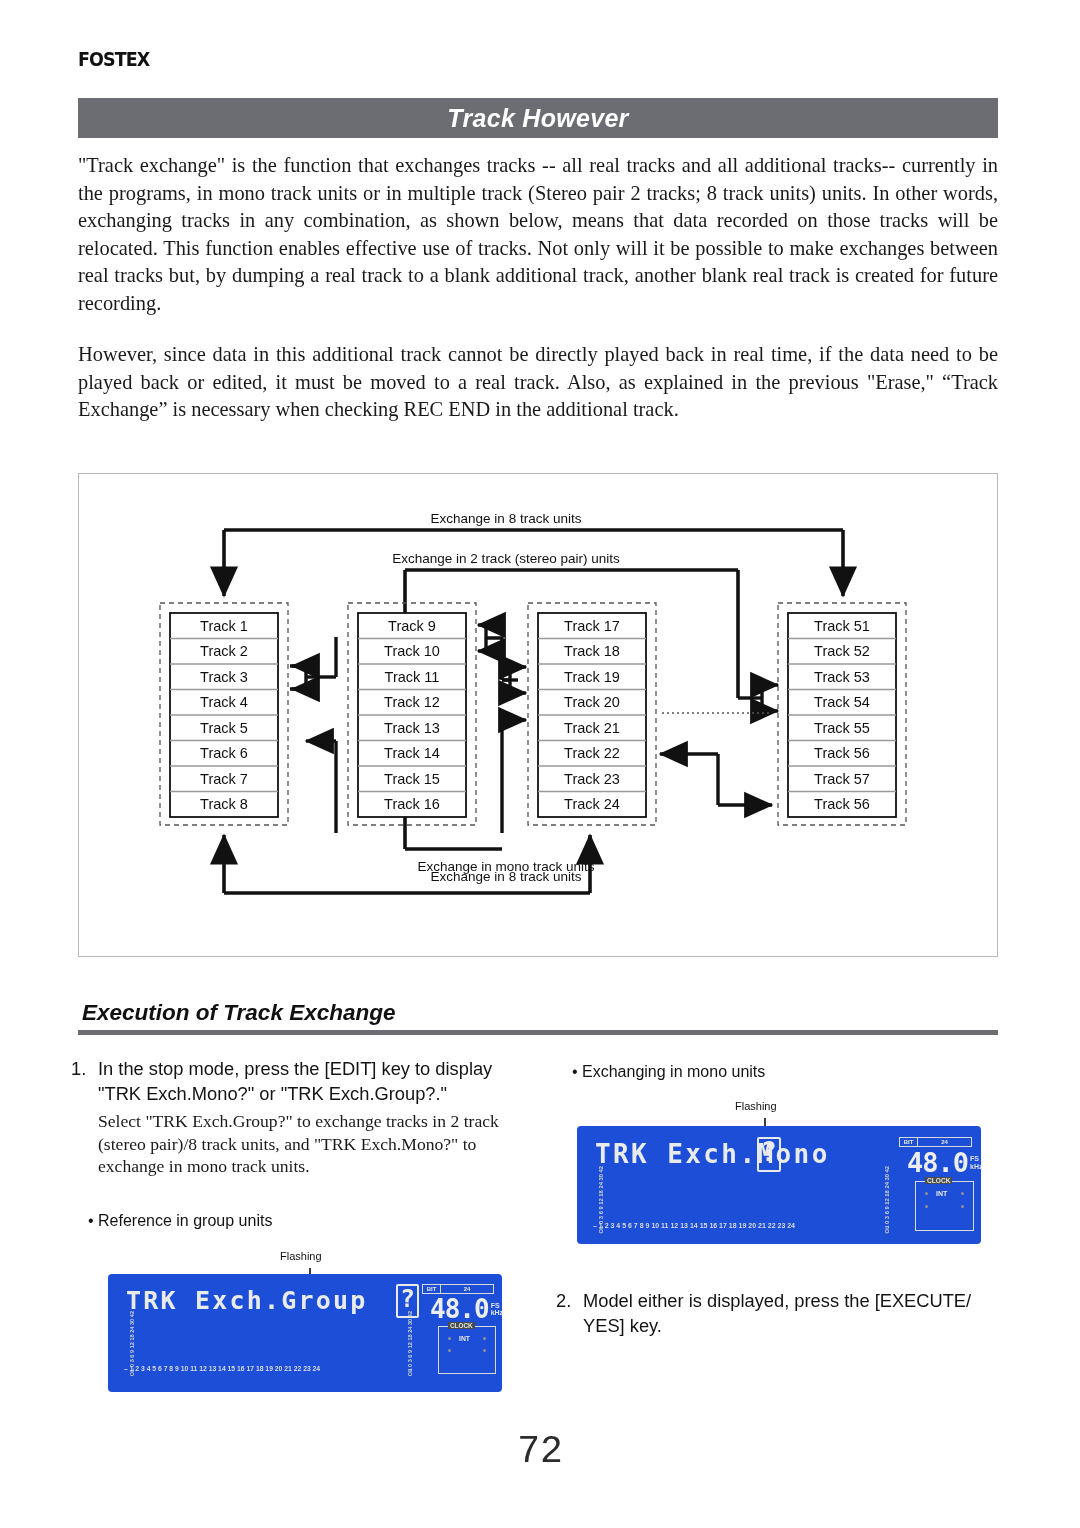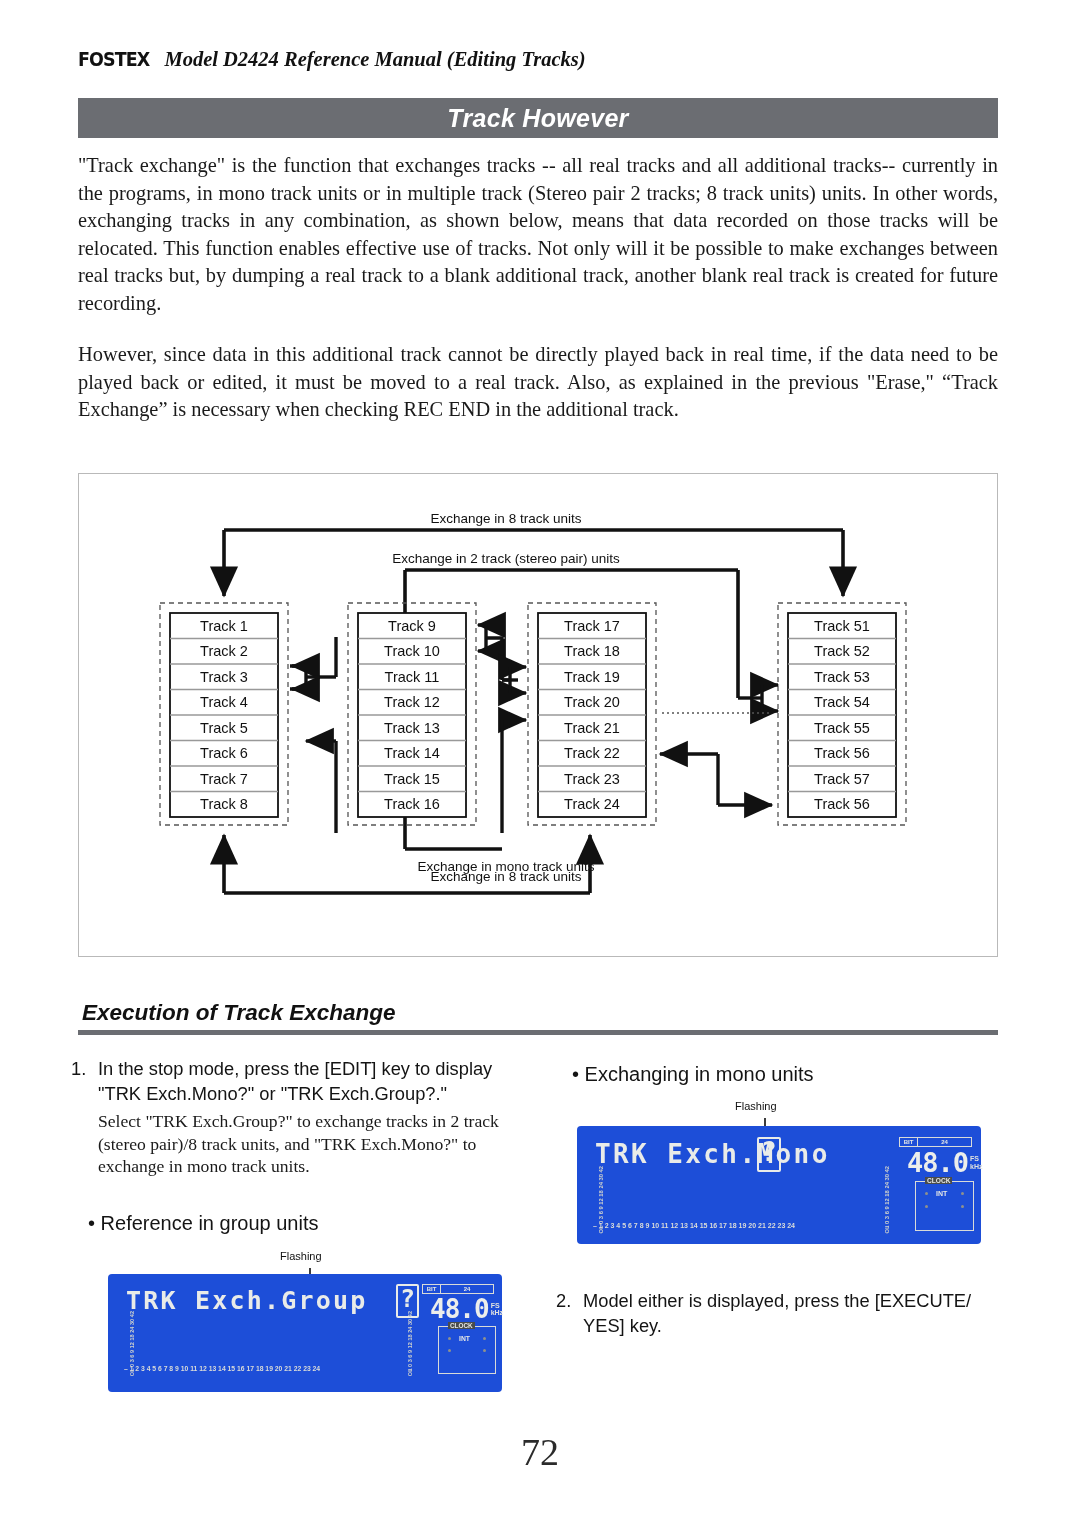--- a/index.html
+++ b/index.html
@@ -25,49 +25,48 @@
   .sec-h{position:absolute;left:82px;top:1000px;font-family:"Liberation Sans", sans-serif;font-style:italic;font-weight:bold;font-size:22.5px;color:#111;}
   .sec-rule{position:absolute;left:78px;top:1030px;width:920px;height:5px;background:#6b6d72;}
   
   .step{position:absolute;}
   .step-lead{font-family:"Liberation Sans", sans-serif;font-size:18.3px;line-height:25px;color:#141414;}
   .step-body{font-family:"Liberation Serif", serif;font-size:17.6px;line-height:22.6px;color:#1a1a1a;margin-top:4px;}
   .s1{left:71px;top:1056px;width:460px;}
   .s2{left:556px;top:1288px;width:432px;}
   .step-row{display:flex;}
   .step-num{width:27px;flex:0 0 27px;}
-  .bullet{position:absolute;font-family:"Liberation Sans", sans-serif;font-size:20px;color:#141414;}
+  .bullet{position:absolute;font-family:"Liberation Sans", sans-serif;font-size:16px;color:#141414;}
   .b-group{left:88px;top:1212px;}
   .b-mono{left:572px;top:1063px;}
   
   .lcd{position:absolute;background:#1d4ed8;border-radius:4px;}
   .lcd-text{position:absolute;font-family:"DejaVu Sans Mono", monospace;color:#e9ebe8;font-weight:bold;}
   .flash-lbl{position:absolute;font-family:"Liberation Sans", sans-serif;font-size:11px;color:#111;}
   .flash-line{position:absolute;background:#3c3c3c;width:1.5px;}
   .hl-box{position:absolute;border:2px solid #e9ebe8;border-radius:2px;}
   .meter-nums{position:absolute;font-family:"Liberation Sans", sans-serif;color:#d9dbd8;font-weight:bold;white-space:nowrap;}
   .vscale{position:absolute;writing-mode:vertical-rl;transform:rotate(180deg);font-family:"Liberation Sans", sans-serif;color:#cdd0cc;font-weight:bold;line-height:1.02;white-space:nowrap;}
   .bitrow{position:absolute;display:flex;align-items:stretch;}
   .bitbox{border:1.4px solid #d9dbd8;font-family:"Liberation Sans", sans-serif;font-weight:bold;color:#e6e8e5;display:flex;align-items:center;justify-content:center;}
   .fsrow{position:absolute;display:flex;align-items:center;}
   .fsnum{font-family:"DejaVu Sans Mono", monospace;font-weight:bold;color:#eceeeb;}
   .fsunit{font-family:"Liberation Sans", sans-serif;font-weight:bold;color:#e0e2df;line-height:1.05;margin-left:2px;}
   .clockbox{position:absolute;border:1.4px solid #d9dbd8;}
   .clock-lbl{position:absolute;background:#4a4c4c;font-family:"Liberation Sans", sans-serif;font-weight:bold;color:#e6e8e5;padding:0 2px;}
   .clock-int{position:absolute;font-family:"Liberation Sans", sans-serif;font-weight:bold;color:#e6e8e5;}
   .dot{position:absolute;border-radius:50%;background:#8e918d;}
   
-  .pageno{position:absolute;left:0;top:1430px;width:1080px;text-align:center;font-family:Liberation Serif, serif;font-size:38px;color:#2b2b2b;}
+  .pageno{position:absolute;left:0;top:1430px;width:1080px;text-align:center;font-family:Liberation Mono, monospace;font-size:38px;color:#2b2b2b;}
 </style>
 </head>
 <body>
 
 <div class="hdr">
   <span class="brand">FOSTEX</span>
-  <span class="hdr-title">Model D2424  Reference Manual (Editing Tracks)</span>
 </div>
 
 <div class="titlebar">
   <span>Track However</span>
 </div>
 
 <div class="para p1">"Track exchange" is the function that exchanges tracks -- all real tracks and all additional tracks-- currently in the programs, in mono track units or in multiple track (Stereo pair 2 tracks; 8 track units) units.
 In other words, exchanging tracks in any combination, as shown below, means that data recorded on those tracks will be relocated. This function enables effective use of tracks.  Not only will it be possible to make exchanges between real tracks but, by dumping a real track to a blank additional track, another blank real track is created for future recording.</div>
 <div class="para p2">However, since data in this additional track cannot be directly played back in real time, if the data need to be played back or edited, it must be moved to a real track.
 Also, as explained in the previous "Erase," “Track Exchange” is necessary when checking REC END in the additional track.</div>

